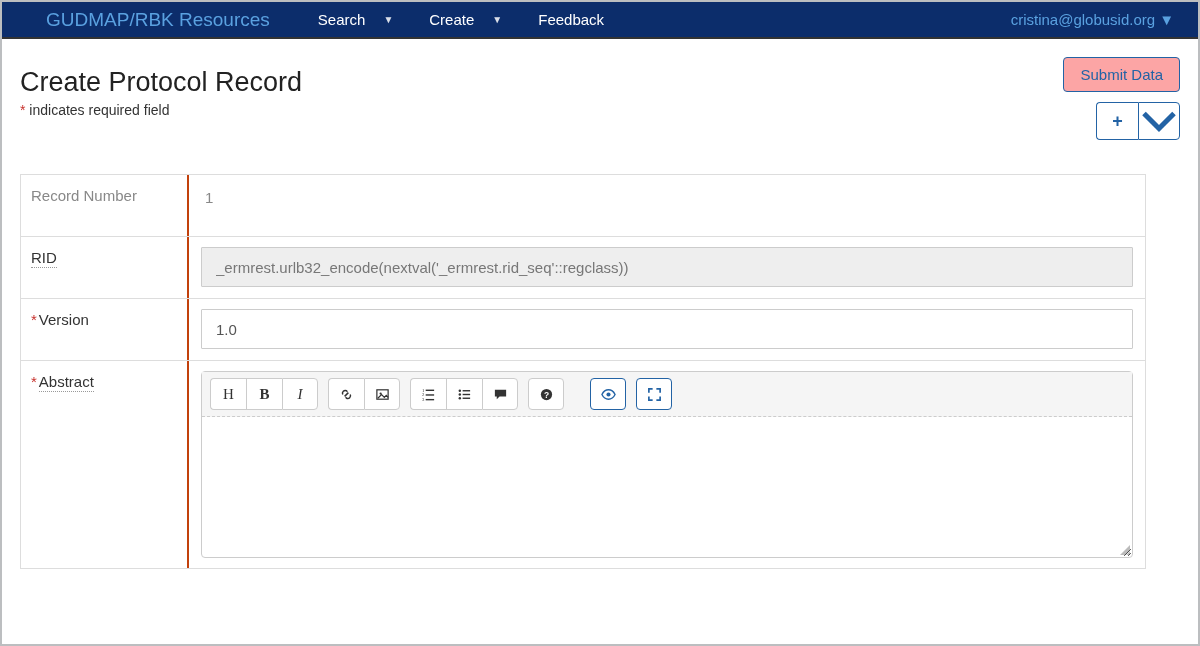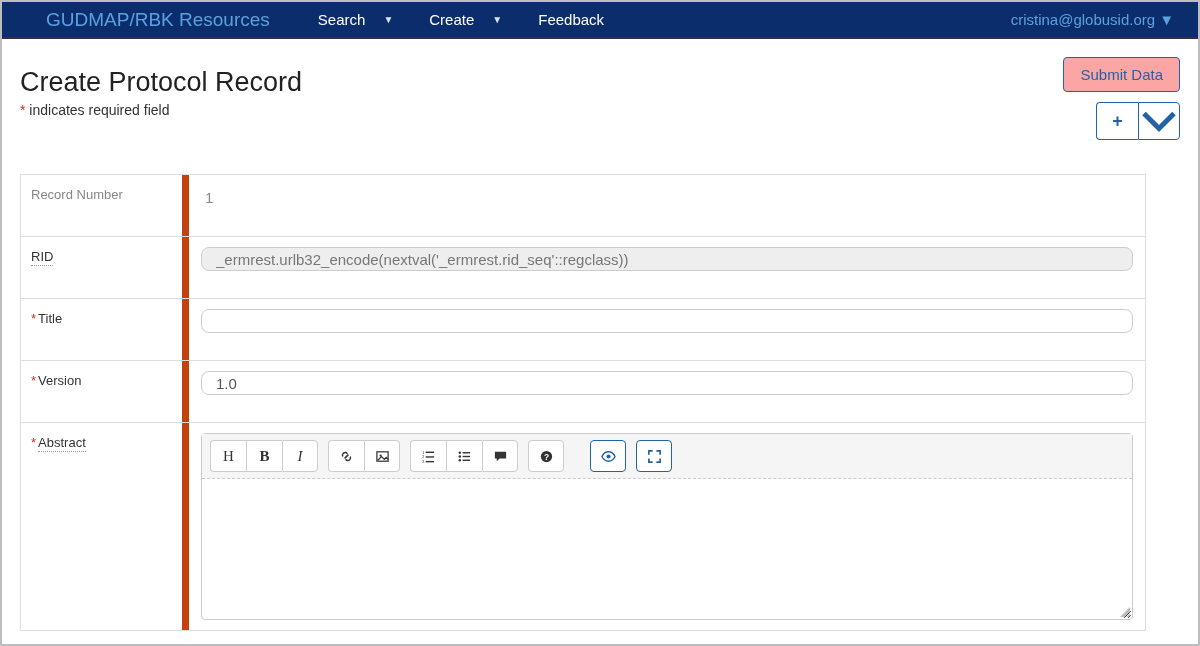--- a/index.html
+++ b/index.html
@@ -118,43 +118,43 @@
     border-collapse: collapse;
   }
   .form-row {
     display: flex;
     border-bottom: 1px solid #ddd;
     min-height: 62px;
   }
   .form-row:last-child { border-bottom: none; }
   .label-cell {
     width: 168px;
-    border-right: 7px solid #c2410c;
+    border-right: 2px solid #c2410c;
     padding: 12px 10px;
-    font-size: 13px;
+    font-size: 15px;
     color: #333;
   }
   .label-cell.muted { color: #888; }
   .label-cell .req { color: #c7302b; margin-right: 2px; }
   .label-cell .underlined {
     border-bottom: 1px dotted #999;
     padding-bottom: 1px;
   }
   .value-cell {
     flex: 1;
     padding: 10px 12px;
     display: flex;
     align-items: flex-start;
   }
   .static-val { color: #888; font-size: 15px; padding-top: 4px; padding-left: 4px; }
   .text-input {
     width: 100%;
-    height: 24px;
+    height: 40px;
     border: 1px solid #ccc;
-    border-radius: 8px;
+    border-radius: 1px;
     padding: 0 14px;
     font-size: 15px;
     color: #555;
   }
   .text-input.readonly {
     background: #eeeeee;
     color: #777;
   }
   .editor-wrap {
     border: 1px solid #ccc;
@@ -268,28 +268,20 @@
 
       <div class="form-row">
         <div class="label-cell">
           <span class="underlined">RID</span>
         </div>
         <div class="value-cell">
           <input class="text-input readonly" readonly="" value="_ermrest.urlb32_encode(nextval('_ermrest.rid_seq'::regclass))" style="">
         </div>
       </div>
 
-      <div class="form-row">
-        <div class="label-cell">
-          <span class="req">*</span><span>Title</span>
-        </div>
-        <div class="value-cell">
-          <input class="text-input" value="" style="">
-        </div>
-      </div>
 
       <div class="form-row">
         <div class="label-cell">
           <span class="req">*</span><span>Version</span>
         </div>
         <div class="value-cell">
           <input class="text-input" value="1.0" style="">
         </div>
       </div>
 

